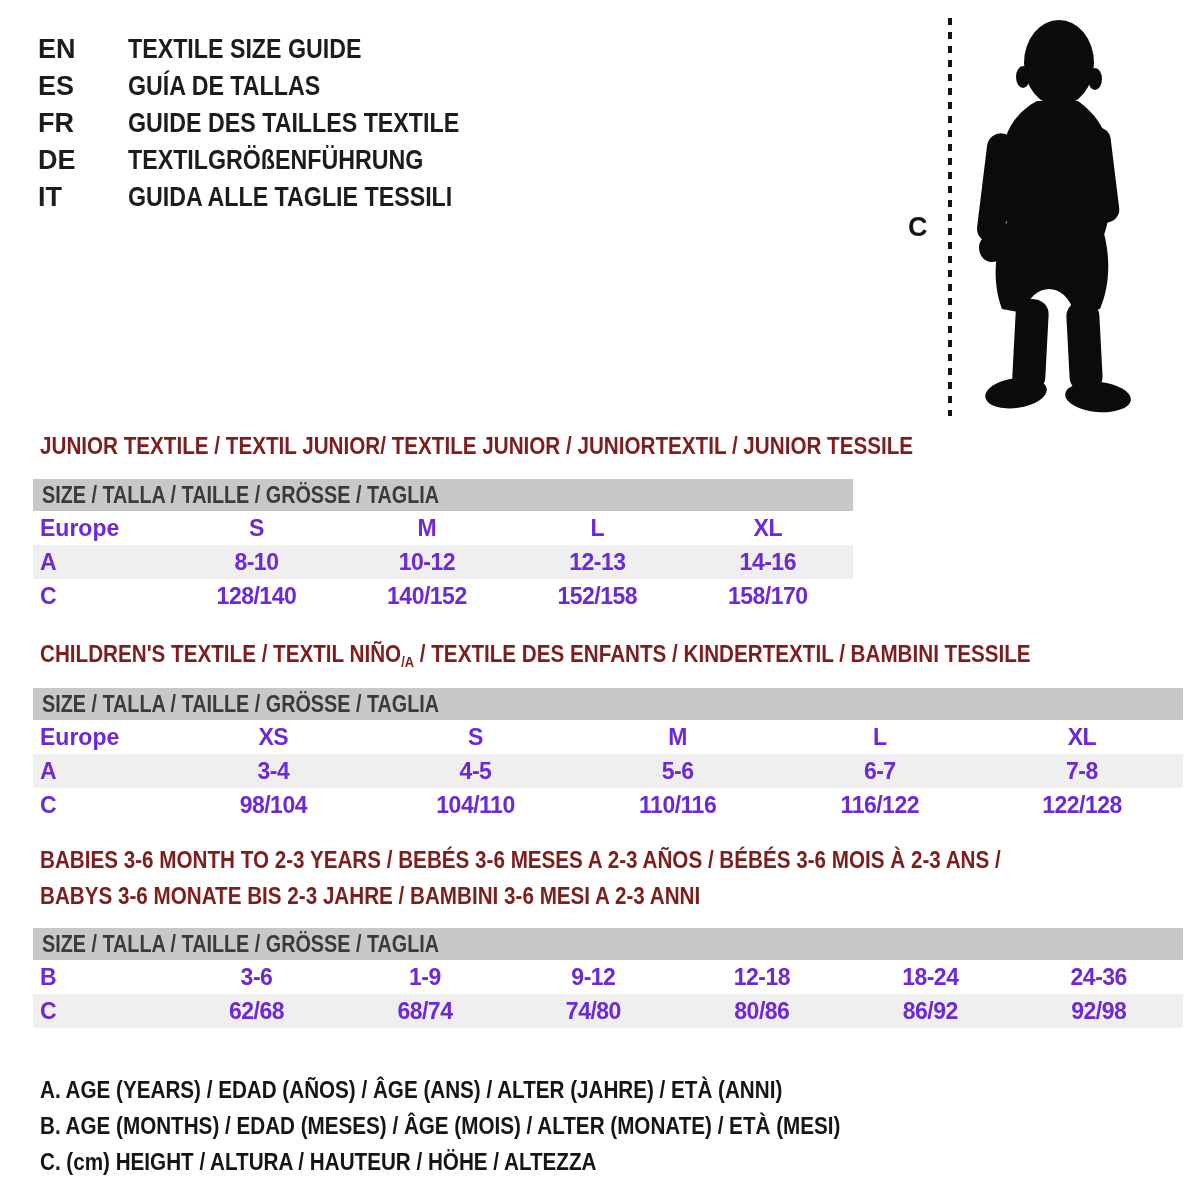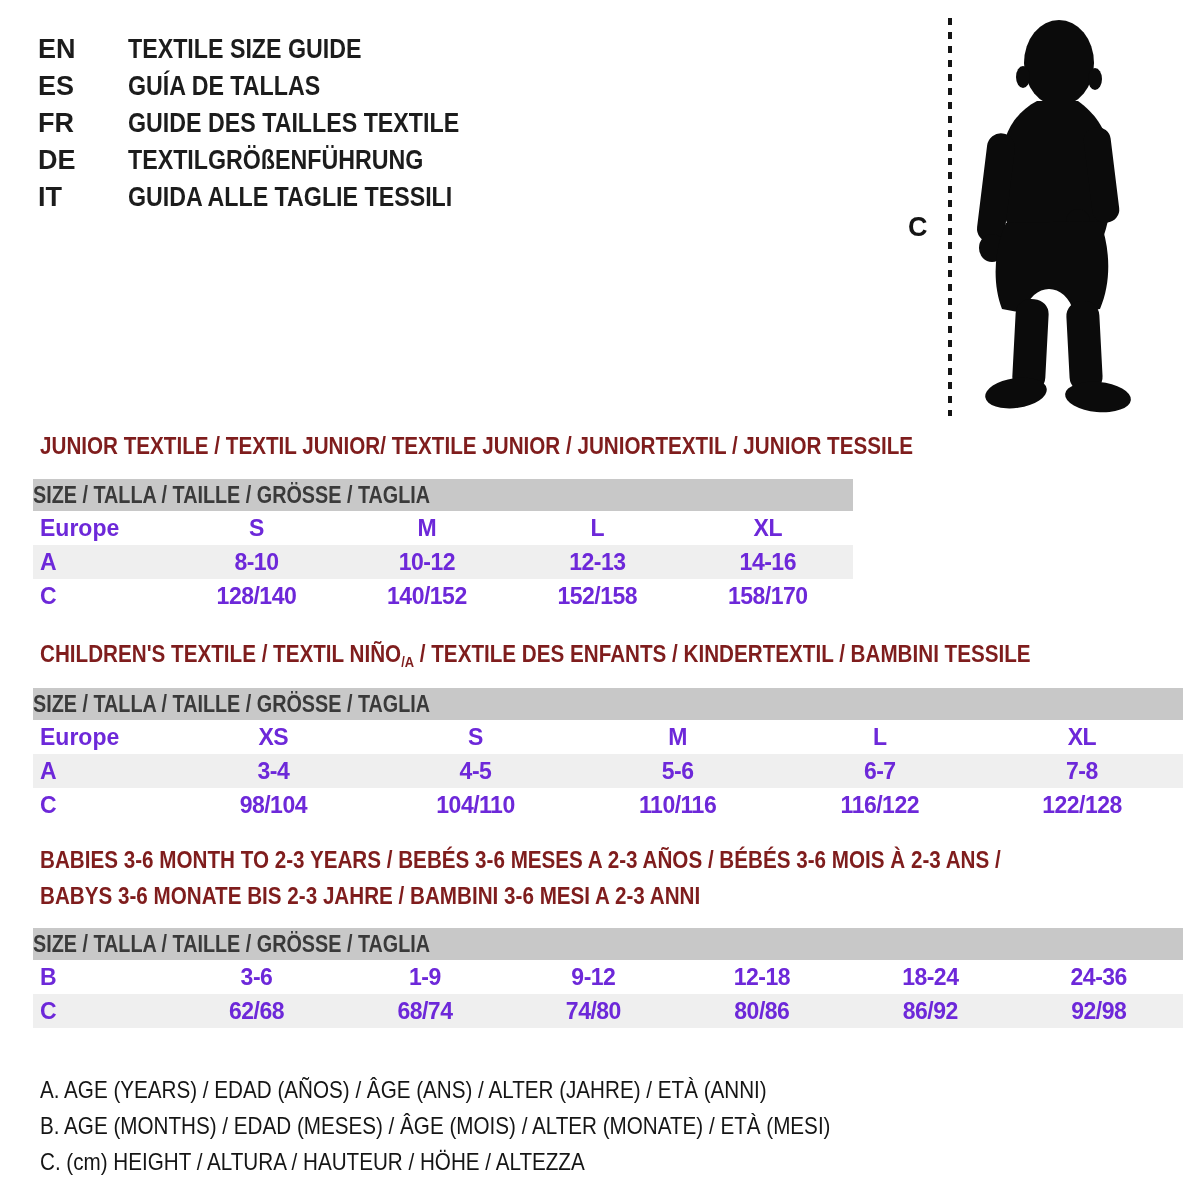--- a/index.html
+++ b/index.html
@@ -25,31 +25,31 @@
   .silhouette { position:absolute; left:962px; top:14px; width:172px; height:404px; }
 
   
   .sec-title { position:absolute; left:40px; font-size:24px; font-weight:700; color:#7f1d1d; }
   .sub { font-size:15px; vertical-align:-5px; font-weight:700; }
 
   
   .size-table { position:absolute; left:33px; }
   .size-head {
     height:32px; line-height:32px; background:#c8c8c8; color:#3a3a3a;
-    font-weight:700; font-size:23px; 
+    font-weight:700; font-size:23px; padding-left:9px;
   }
   .t-row { display:flex; height:34px; line-height:34px; font-weight:700; font-size:23px; color:#6d28d9; }
   .t-row.stripe { background:#efefef; }
   .t-cell { flex:1; text-align:center; letter-spacing:-0.5px; }
   .t-label { flex:0 0 16%; text-align:left; padding-left:7px; }
   .wide .t-label { flex:0 0 11.5%; }
 
   
   .legend { position:absolute; left:40px; top:1072px; }
-  .legend-row { height:36px; display:flex; align-items:center; font-size:24px; font-weight:400; color:#151515; }
+  .legend-row { height:36px; display:flex; align-items:center; font-size:24px; font-weight:700; color:#151515; }
 </style>
 </head>
 <body>
 
 <div class="page">
 
   <div class="languages">
     <div class="lang-row">
       <span class="lang-code">EN</span>
       <span class="lang-label cond">TEXTILE SIZE GUIDE</span>

